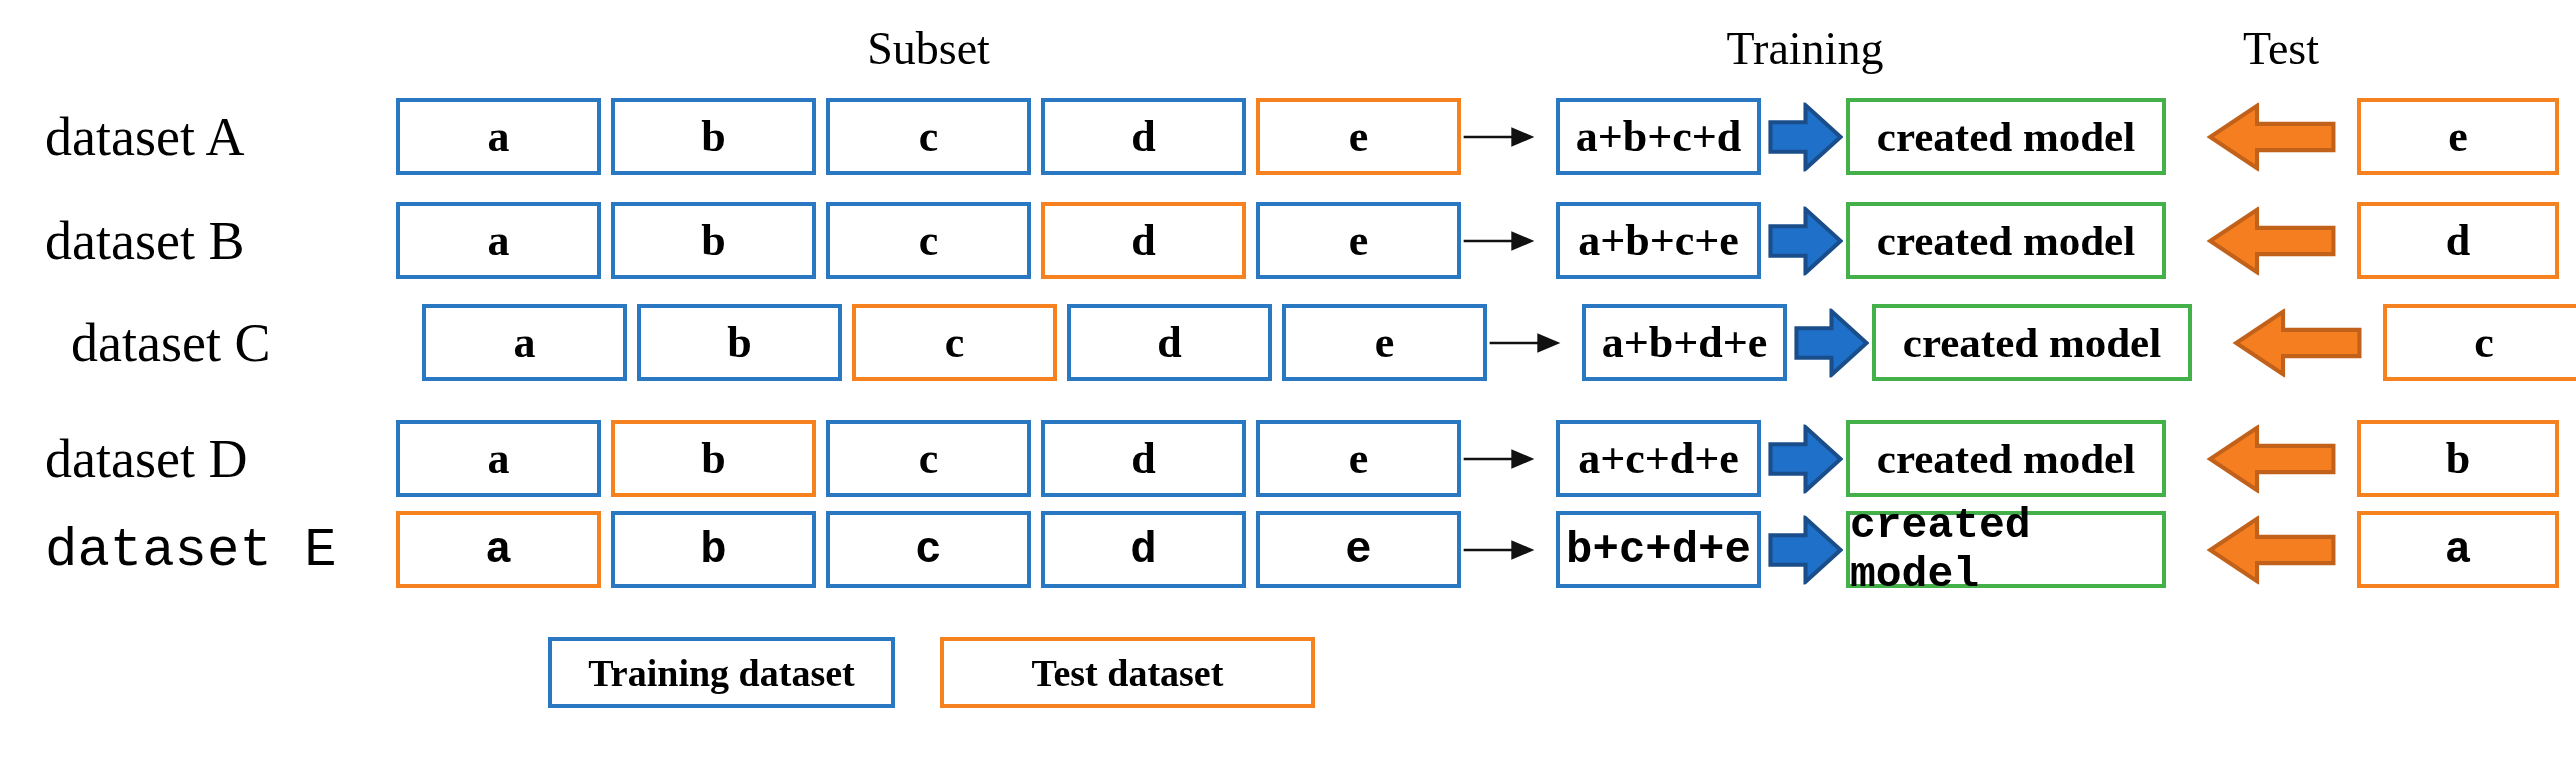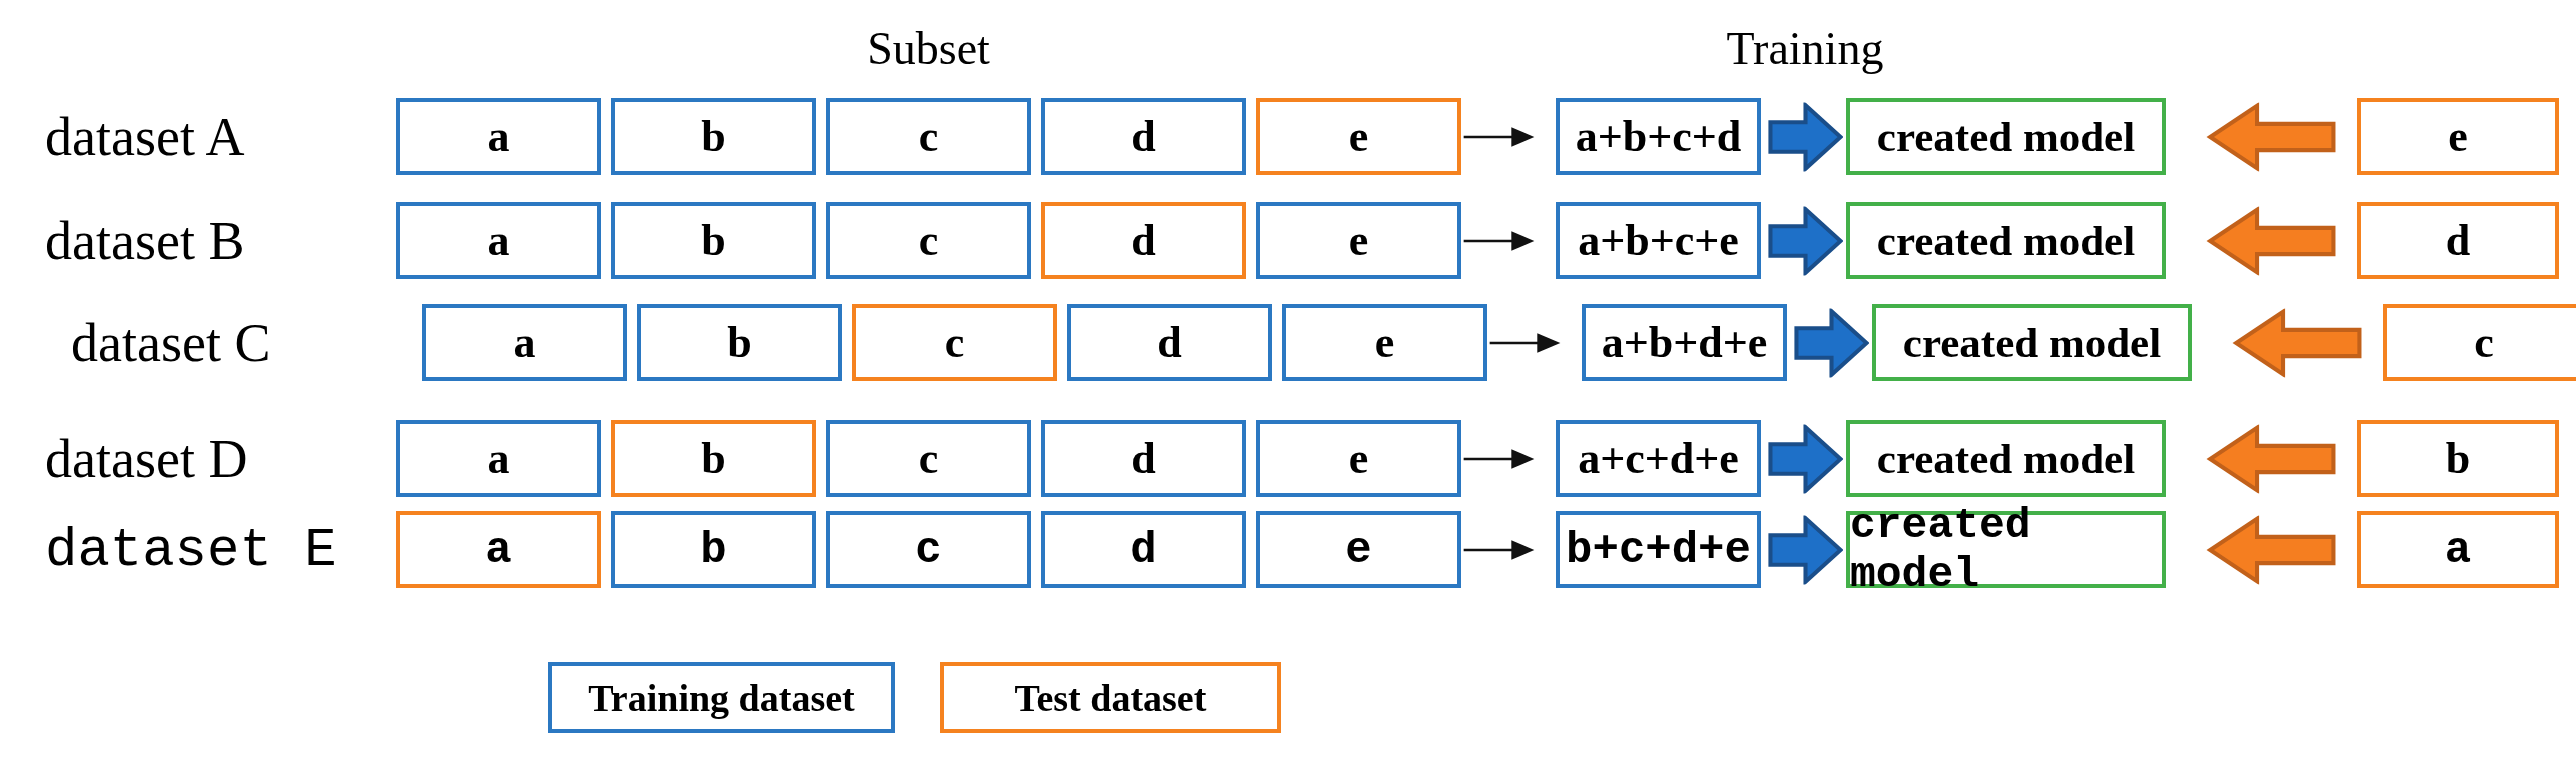--- a/index.html
+++ b/index.html
@@ -61,35 +61,36 @@
     width:75px;height:69px;
   }
   .model{left:1846px;width:320px;border-color:var(--model-border);font-size:43px;}
   .orange-arrow{
     position:absolute;left:2206px;top:50%;transform:translateY(-50%);
     width:130px;height:69px;
   }
   .testbox{left:2357px;width:202px;border-color:var(--test-border);}
 
   .legend-box{
-    position:absolute;top:662px;height:71px;box-sizing:border-box;
+    position:absolute;top:637px;height:71px;box-sizing:border-box;
     border:4.9px solid var(--training-border);background:#ffffff;
     display:flex;align-items:center;justify-content:center;
     font-weight:bold;font-size:38px;
   }
   .legend-training{left:548px;width:347px;}
-  .legend-test{left:940px;width:341px;border-color:var(--test-border);}
+  .legend-test{left:940px;width:375px;border-color:var(--test-border);}
 </style>
 </head>
 <body>
 
 <div class="canvas">
 
   <div class="header h-training">Training</div>
   <div class="header h-subset">Subset</div>
+  <div class="header h-test">Test</div>
 
   <div class="row r0">
     <div class="ds-label">dataset A</div>
     <div class="cell s0" data-role="training">a</div>
     <div class="cell s1" data-role="training">b</div>
     <div class="cell s2" data-role="training">c</div>
     <div class="cell s3" data-role="training">d</div>
     <div class="cell s4" data-role="test">e</div>
     <svg class="thin-arrow" viewBox="0 0 90 40">
         <line x1="2" y1="20" x2="62" y2="20" style="stroke:var(--thin-arrow)" stroke-width="3"></line>

